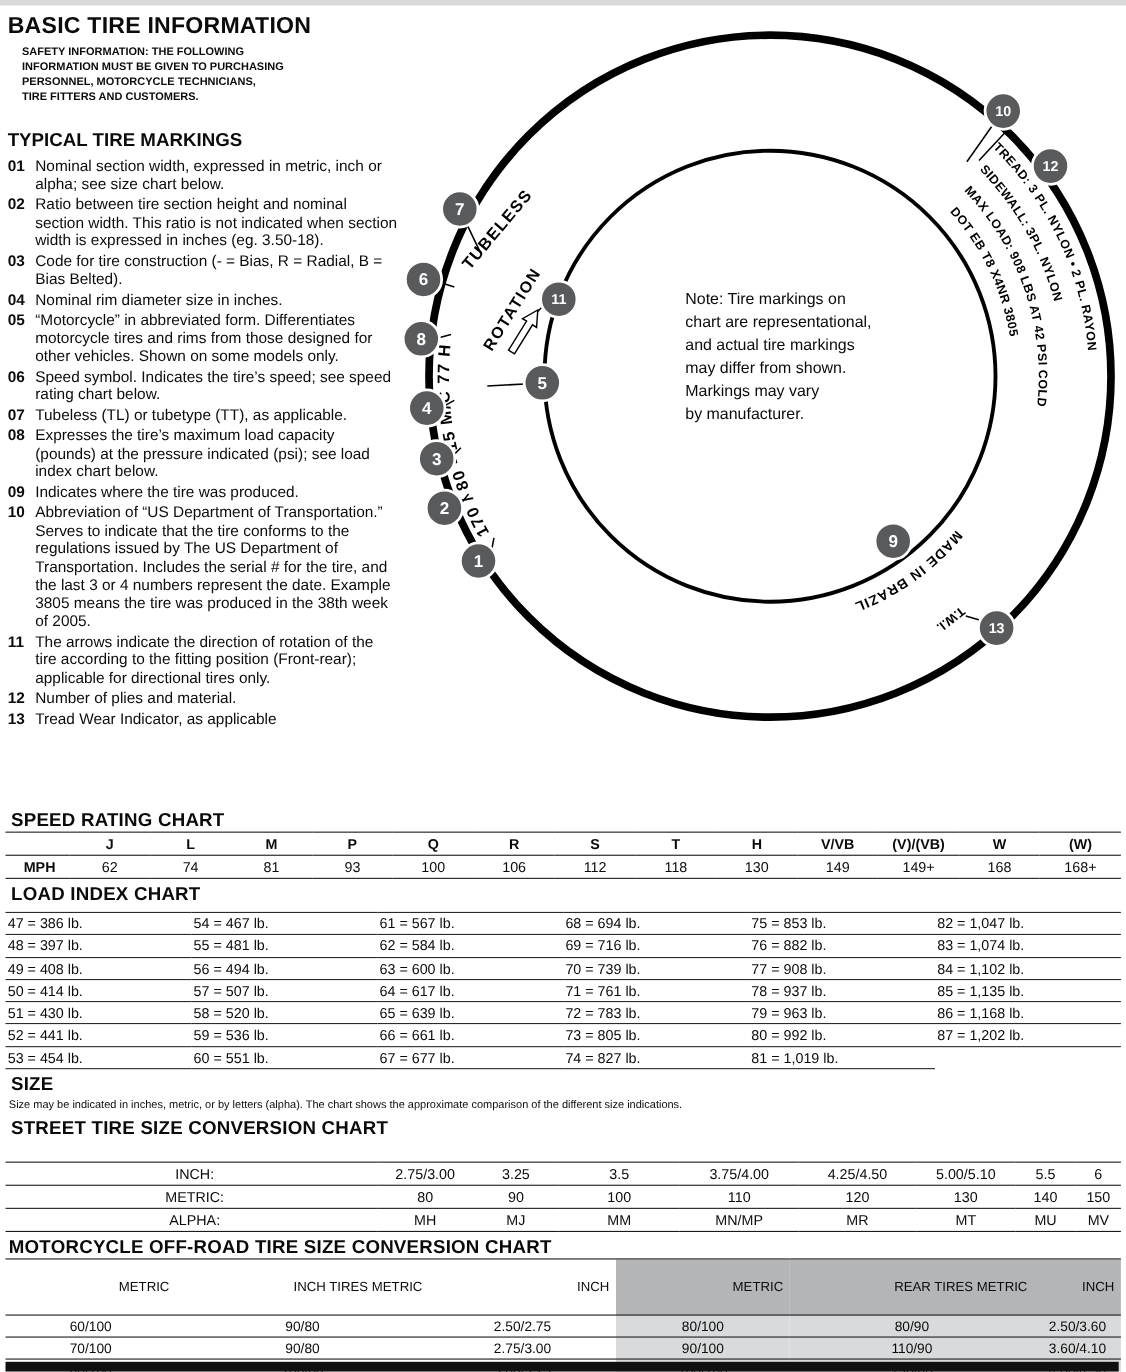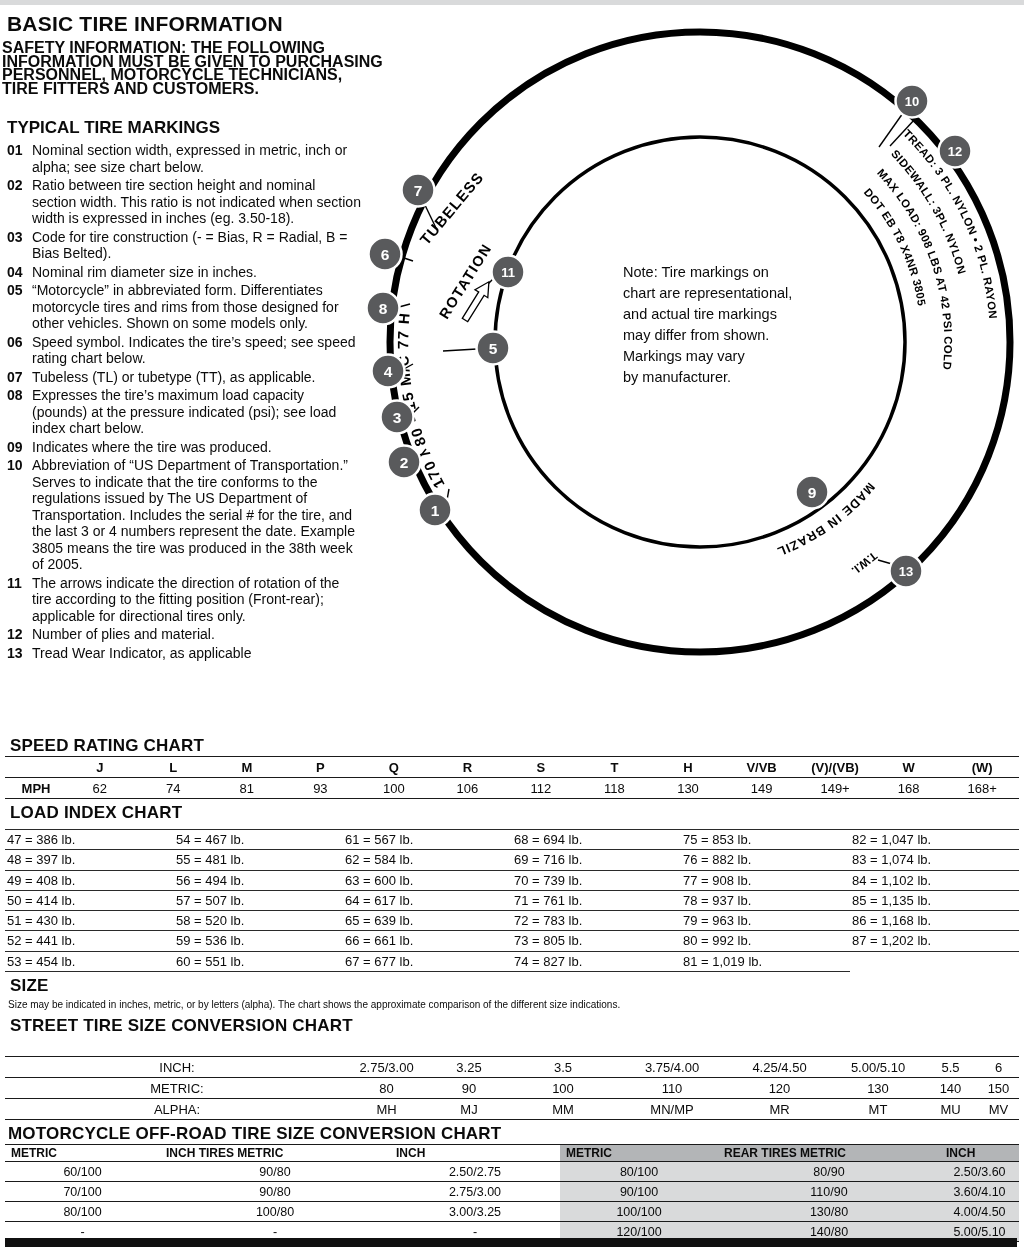--- a/index.html
+++ b/index.html
@@ -1,20 +1,20 @@
 <!DOCTYPE html>
 <html><head>
 <meta charset="utf-8">
 <style>
   *{box-sizing:border-box;margin:0;padding:0}
   html,body{background:#fff}
   body{width:1024px;height:1247px;position:relative;font-family:"Liberation Sans",sans-serif;color:#0b0b0b;overflow:hidden}
   .topstrip{position:absolute;left:0;top:0;width:1024px;height:5px;background:#d9dadb}
   .doc-title{position:absolute;left:7px;top:12px;font-size:21px;font-weight:bold;letter-spacing:.2px}
-  .safety{position:absolute;left:2px;top:41px;font-size:16px;font-weight:bold;line-height:13.5px;white-space:pre-line}
+  .safety{position:absolute;left:20px;top:41px;font-size:10px;font-weight:bold;line-height:13.5px;white-space:pre-line}
   .mk-head{position:absolute;left:7px;top:118px;font-size:17px;font-weight:bold}
   .mk-list{position:absolute;left:7px;top:142px;width:354px}
   .mk-item{display:flex;margin-bottom:2px}
   .mk-num{flex:0 0 25px;font-weight:bold;font-size:14px;line-height:16.5px}
   .mk-text{flex:1;font-size:14px;line-height:16.5px}
   svg.diagram{position:absolute;left:0;top:0}
   svg text{font-family:"Liberation Sans",sans-serif}
   .badge{fill:#595a5c;stroke:#fff;stroke-width:2.5}
   .badge-num{fill:#fff;font-weight:bold;font-size:15.5px;text-anchor:middle}
   .badge-num.small{font-size:13px}
@@ -36,21 +36,21 @@
   .li-wrap{position:absolute;left:5px;top:829px;width:1014px;display:flex;}
   .li-col{flex:1}
   .li-cell{font-size:13px;line-height:19.3px;border-top:1px solid #2a2a2a;padding-left:2px;white-space:nowrap}
   .li-close{border-top:1px solid #2a2a2a;height:0}
   .size-text{position:absolute;left:8px;top:999px;font-size:10px}
   .street-table{position:absolute;left:5px;top:1056px;width:1014px;border-collapse:collapse;table-layout:fixed}
   .street-table td{font-size:13px;padding:2.5px 0;border-bottom:1px solid #1a1a1a;text-align:center}
   .street-table tr:first-child td{border-top:1px solid #1a1a1a}
   .street-table .lab{padding-left:6px}
   .off-table{position:absolute;left:5px;top:1144px;width:1014px;border-collapse:collapse;table-layout:fixed}
-  .off-table th{font-size:12px;font-weight:bold;text-align:left;padding:1px 6px;border-top:1px solid #1a1a1a;border-bottom:1px solid #1a1a1a}
+  .off-table th{font-size:12px;font-weight:normal;text-align:right;padding:18px 6px;border-top:1px solid #1a1a1a;border-bottom:1px solid #1a1a1a}
   .off-table td{font-size:12.5px;padding:2.5px 6px;border-bottom:1px solid #1a1a1a;text-align:center}
   .sh{background:#b3b5b7}
   .sc{background:#d9dadb}
   .bottom-bar{position:absolute;left:5px;top:1238px;width:1012px;height:9px;background:#101010}
 </style>
 </head>
 <body>
 
 <div class="topstrip"></div>
 

